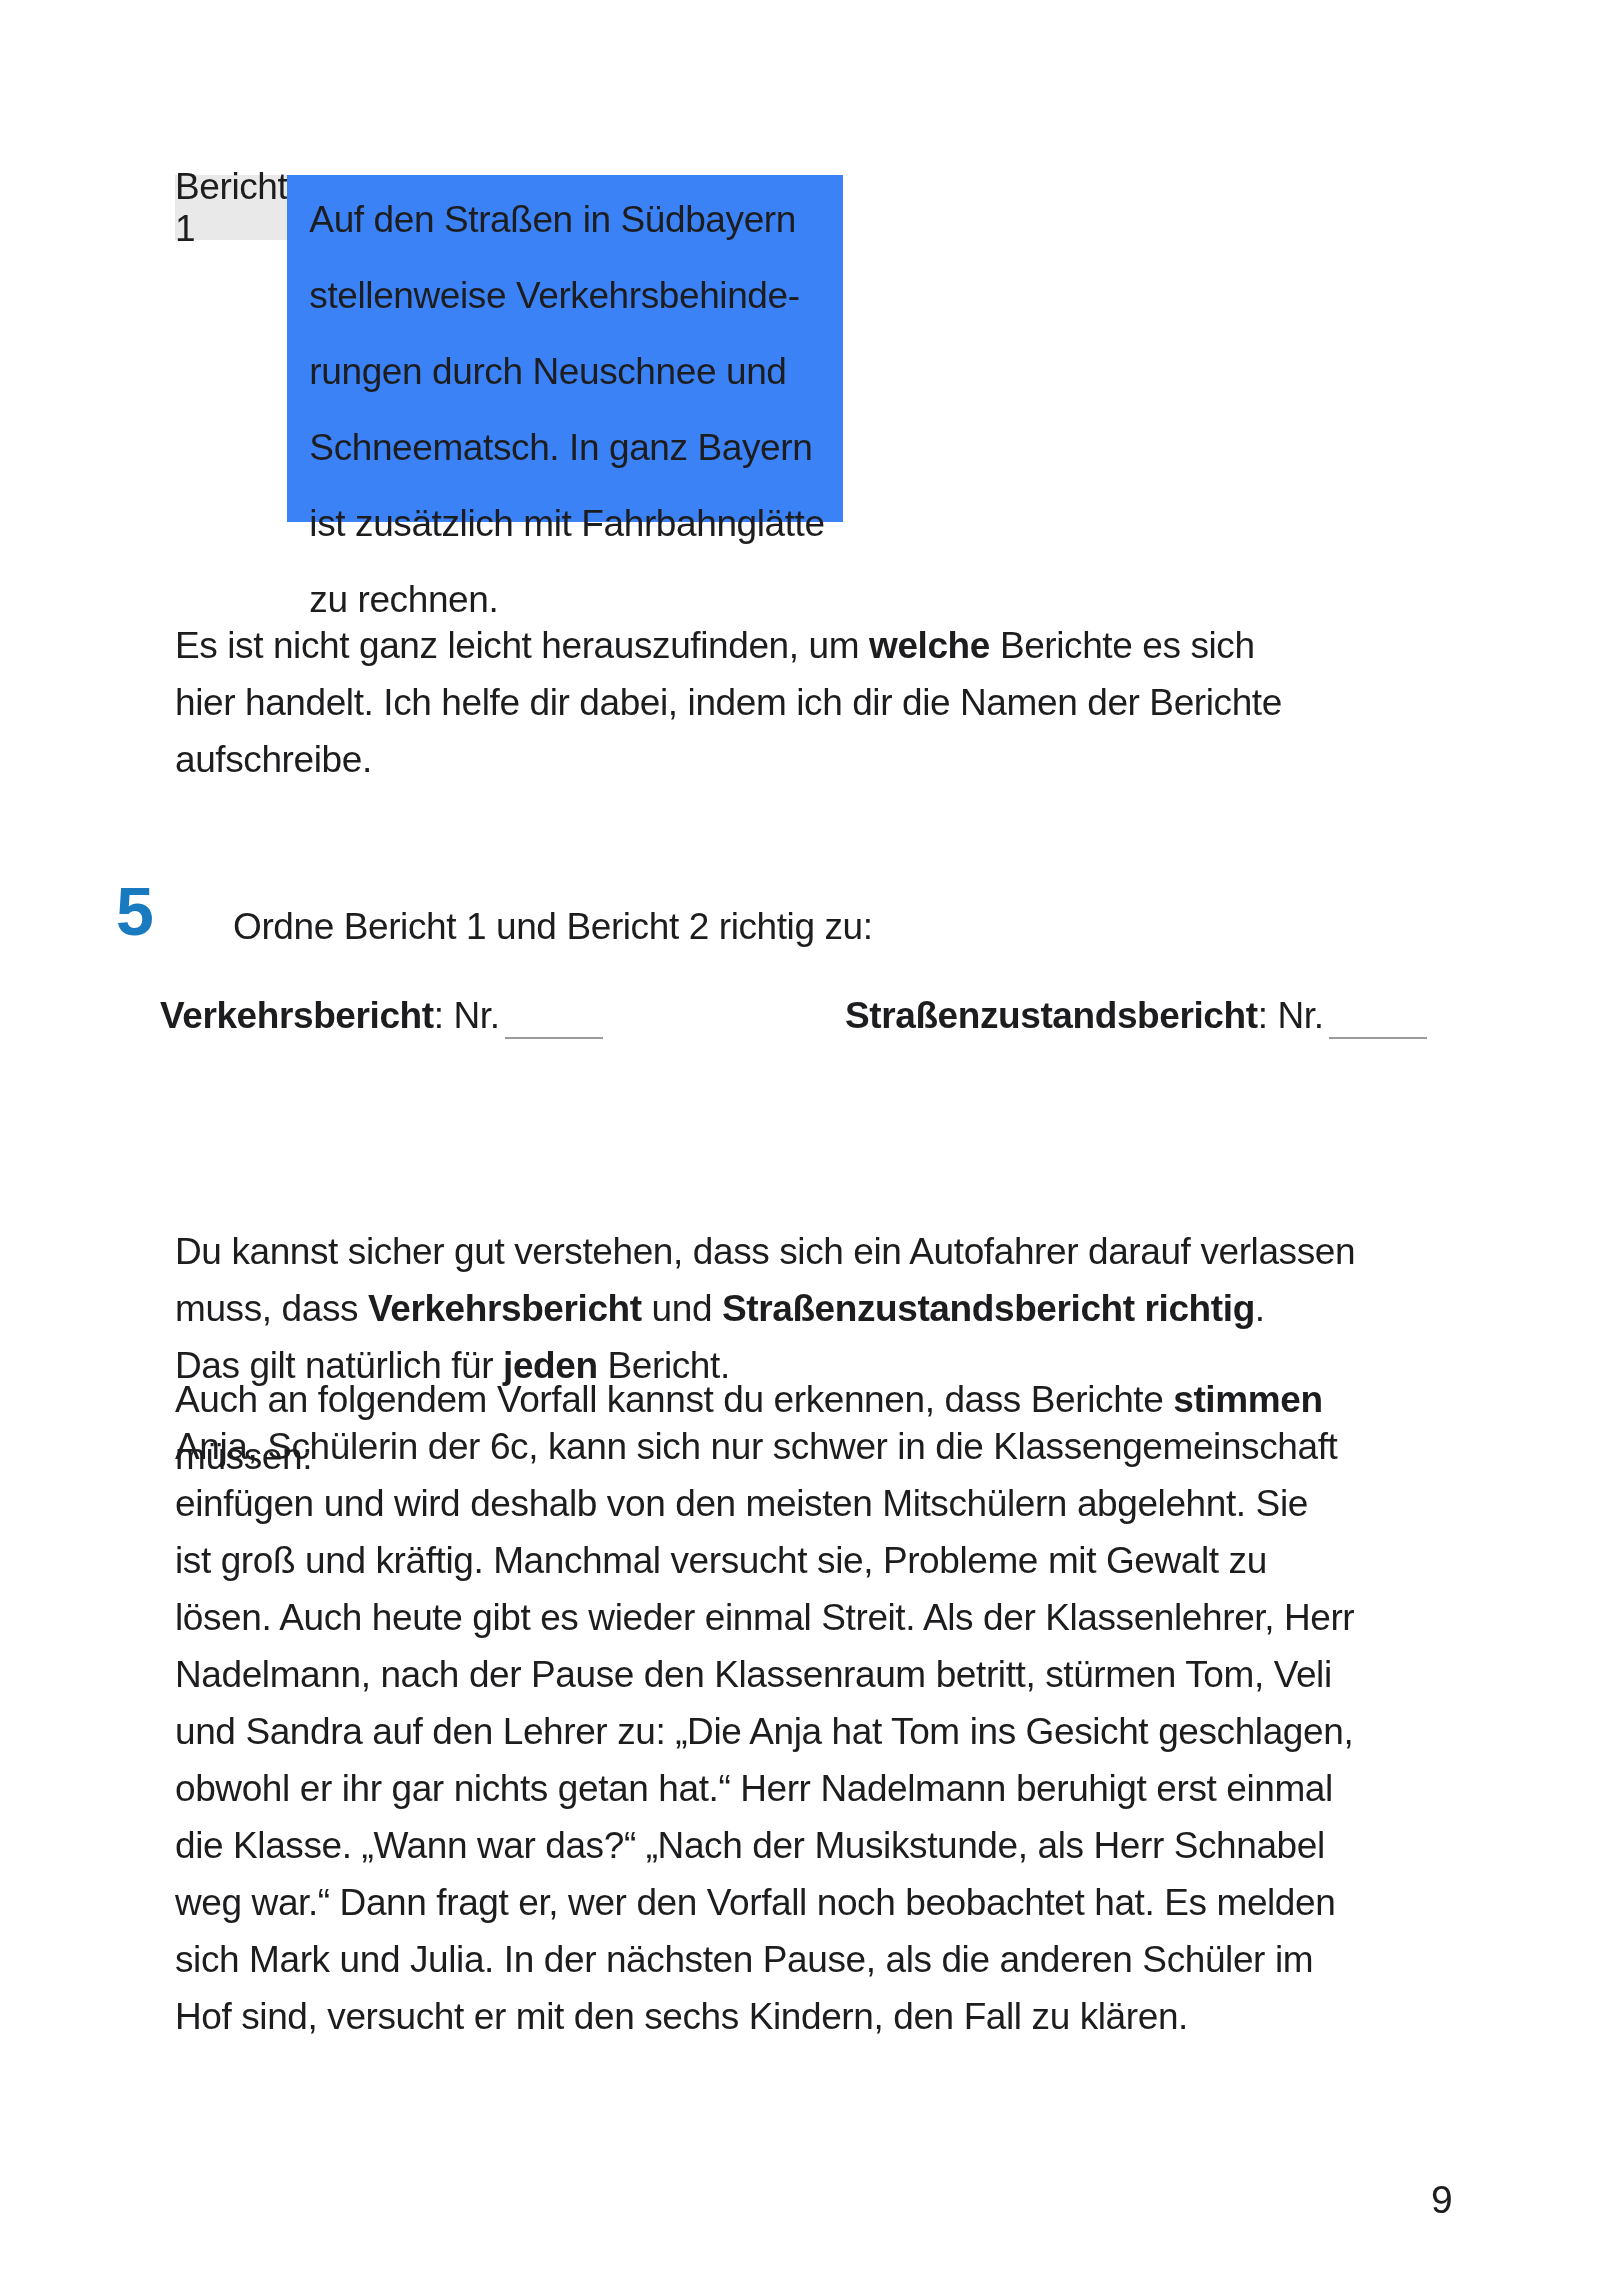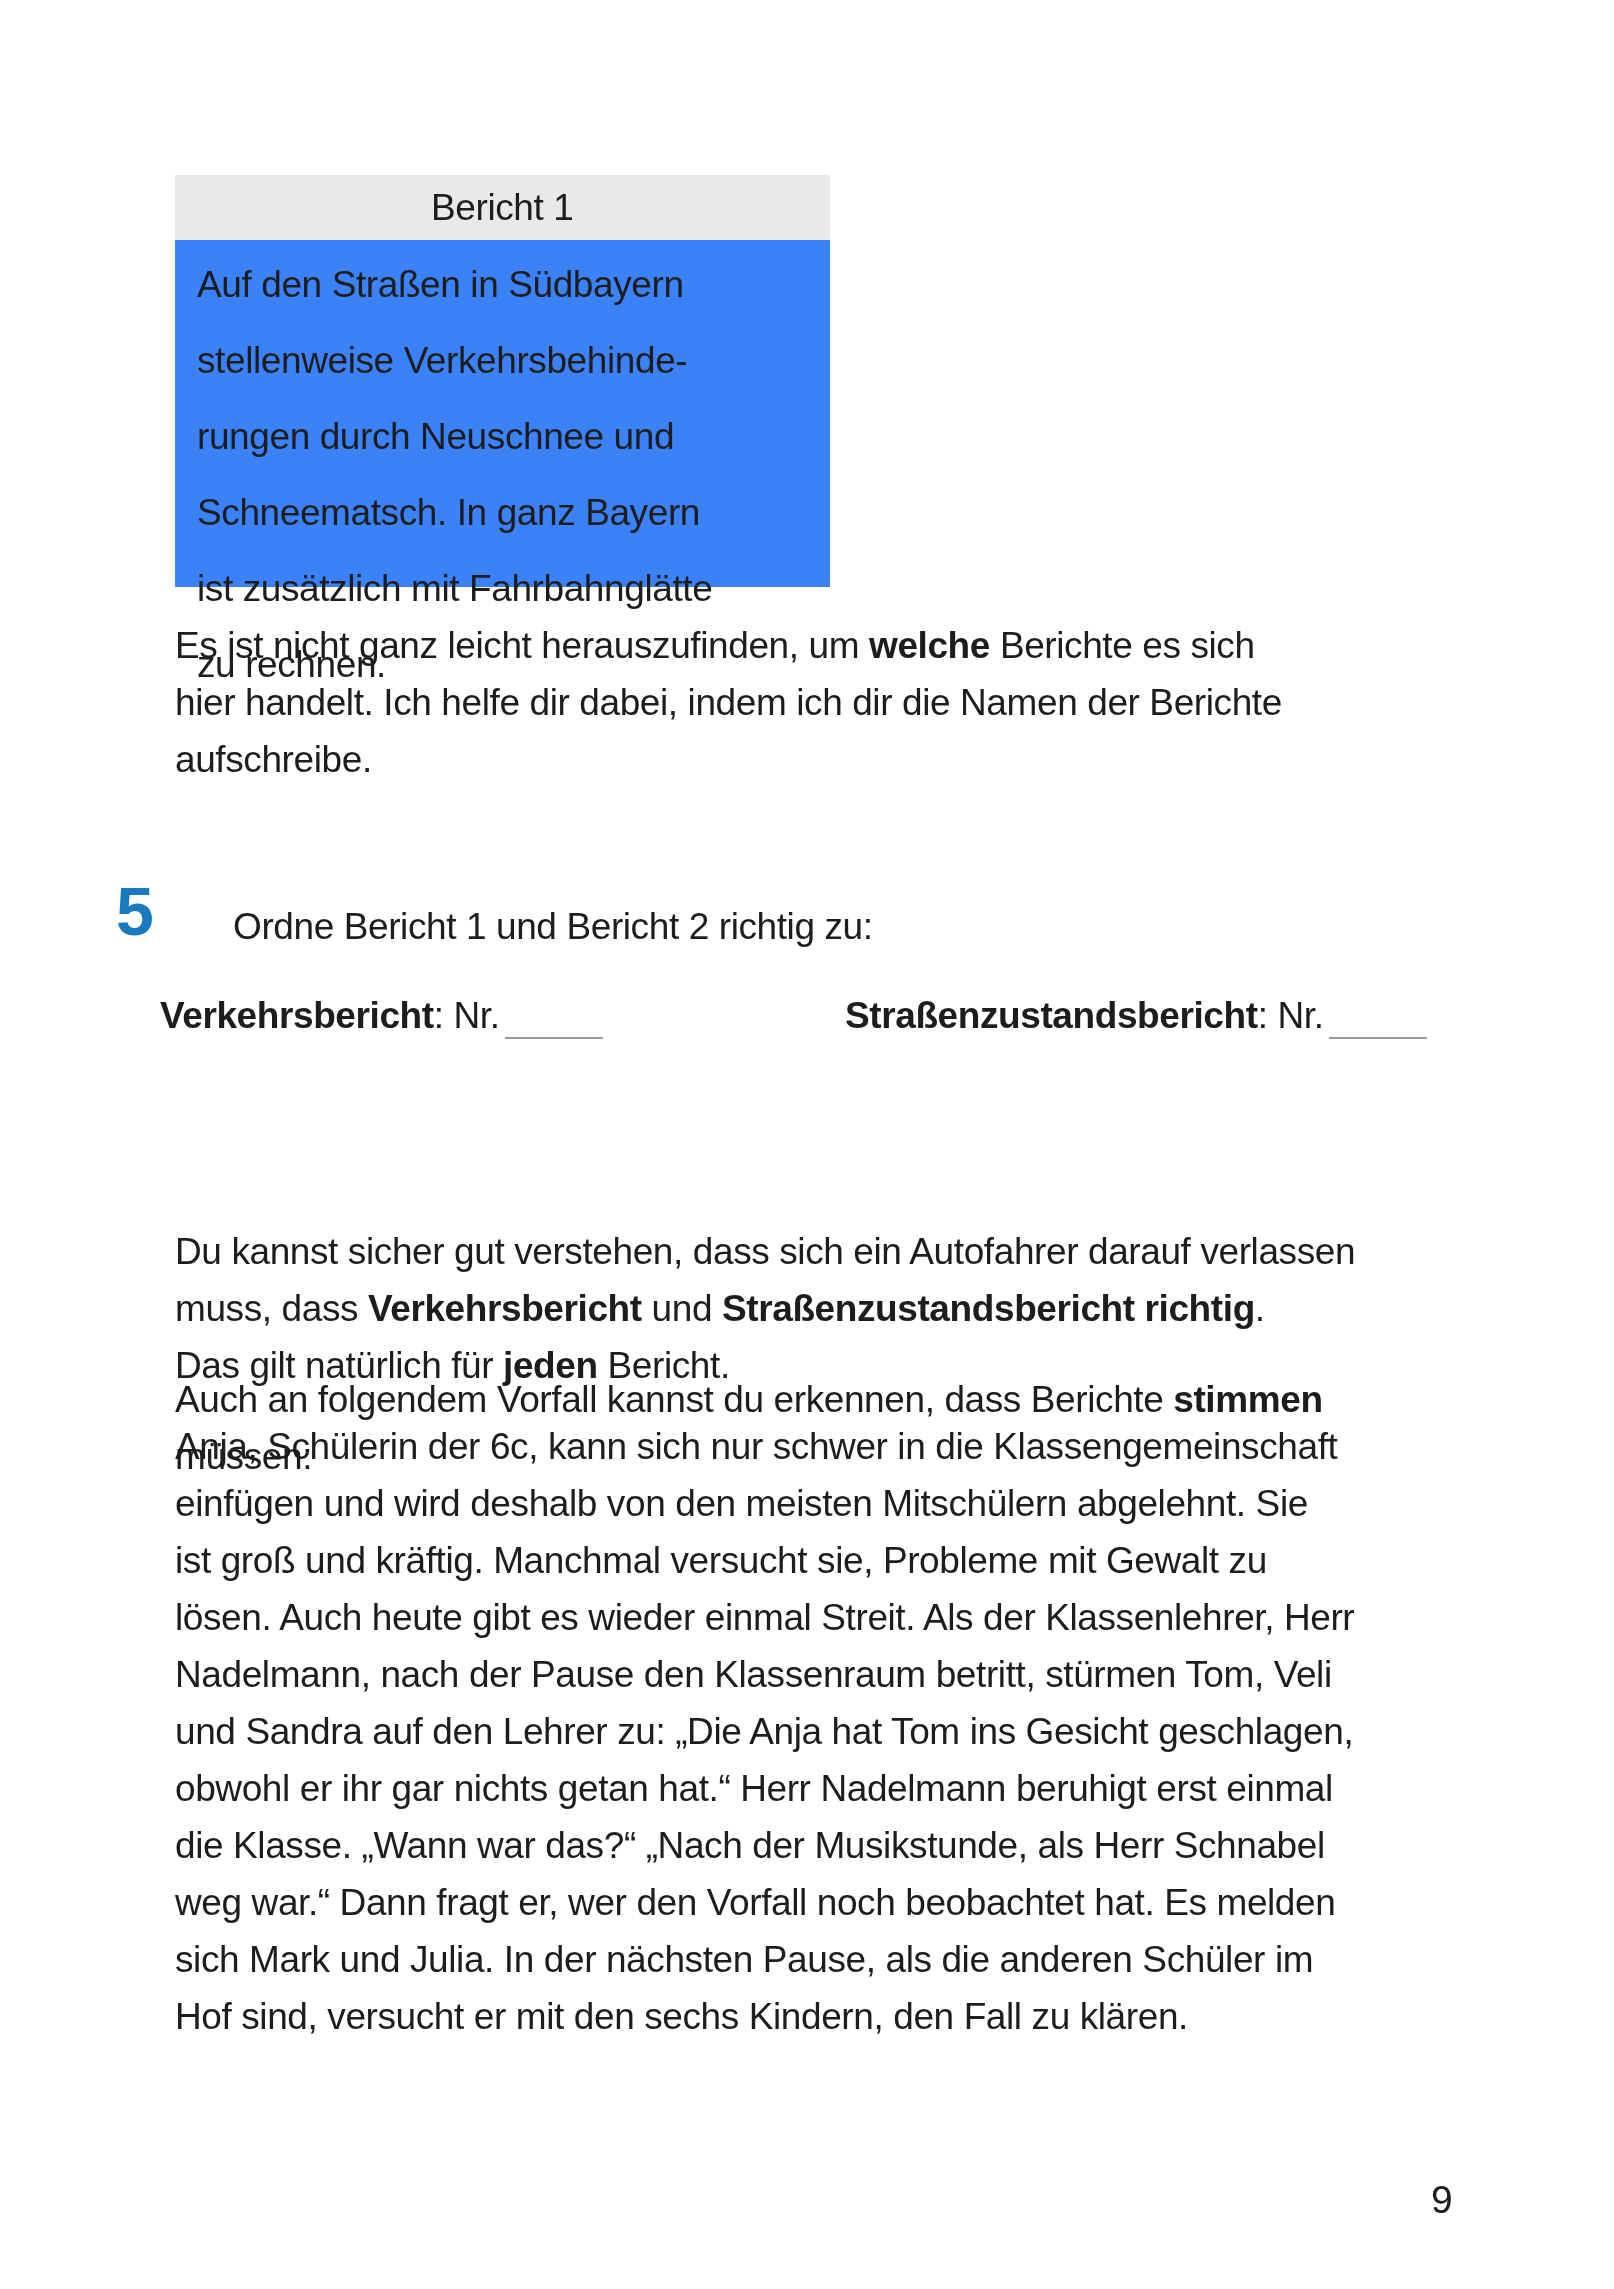--- a/index.html
+++ b/index.html
@@ -11,21 +11,21 @@
     position: relative;
     overflow: hidden;
   }
   .b { font-weight: bold; }
 
   
   .report-table {
     position: absolute; left: 175px; top: 175px;
     width: 1309px; display: flex; align-items: stretch;
   }
-  .rt-col { width: 50%; display: flex; flex-direction: column; }
+  .rt-col { width: 50%; display: flex; flex-direction: row; }
   .rt-col.right { border-left: 2.8px solid #8f8f8f; }
   .rt-header {
     background: #e9e9e9; height: 65px;
     display: flex; align-items: center; justify-content: center;
     font-size: 37px; letter-spacing: -0.4px;
   }
   .rt-body {
     background: #3b82f6; height: 340px;
     padding: 7.4px 18.5px 0 22px;
     font-size: 37px; line-height: 76px; letter-spacing: -0.4px;

